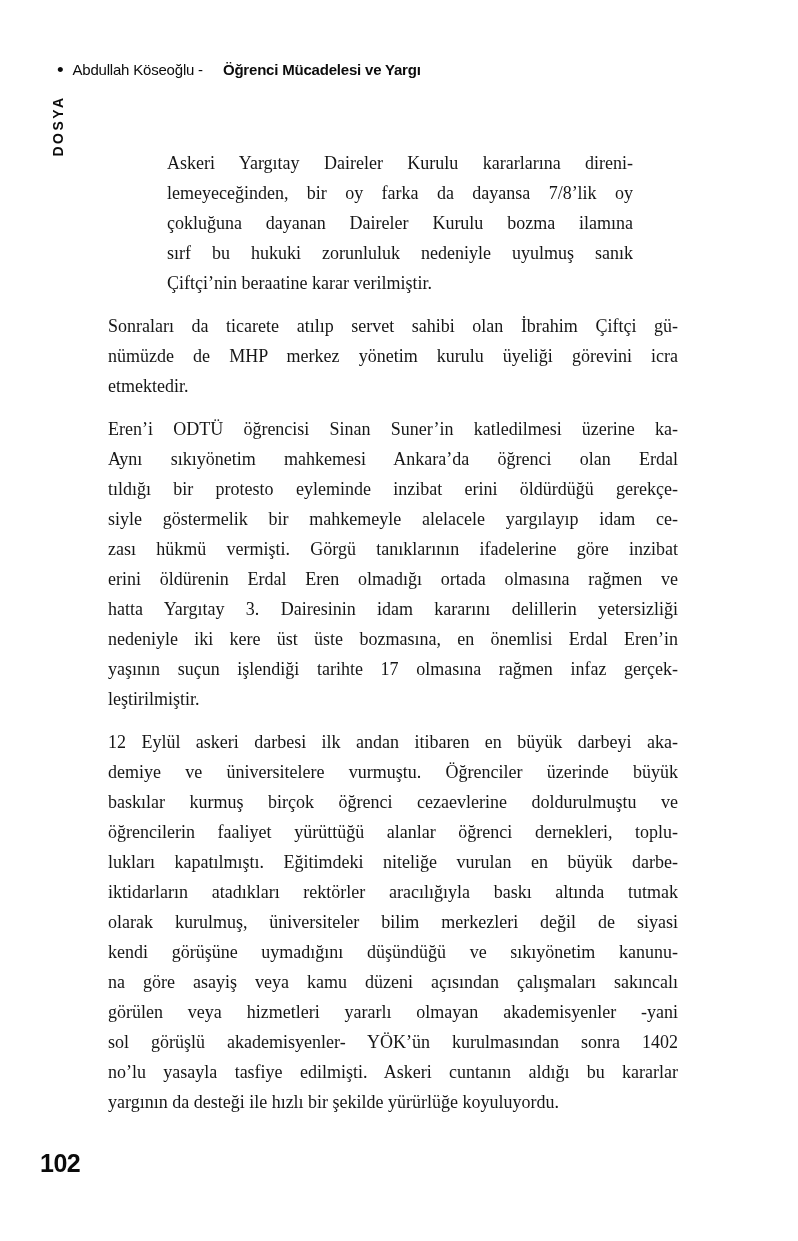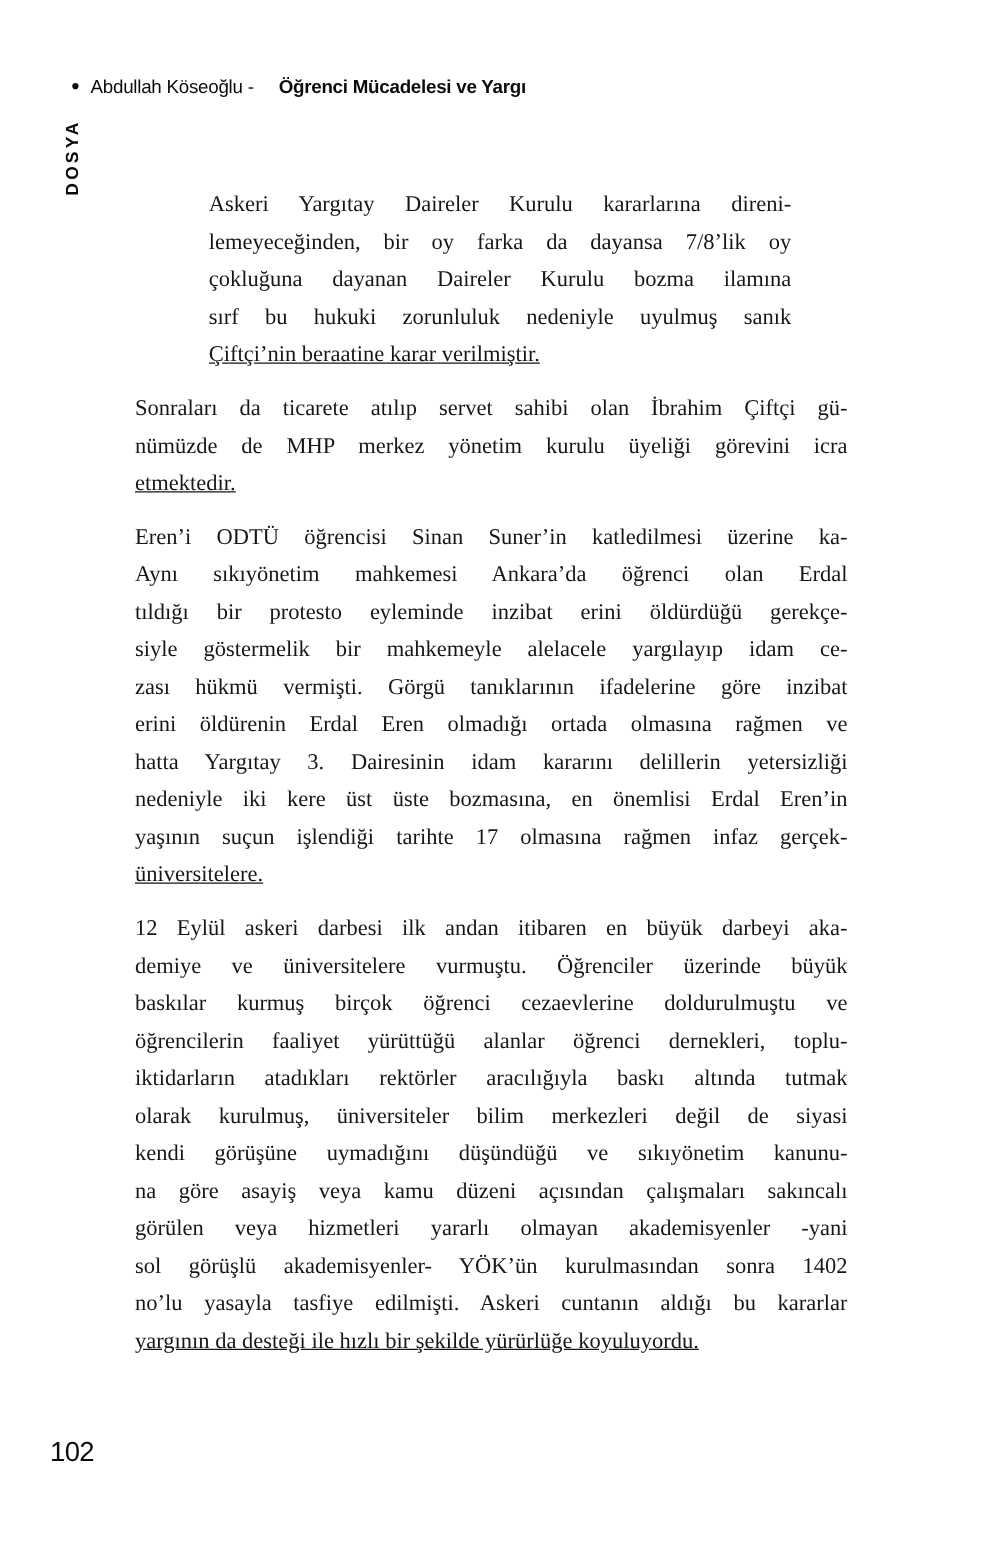--- a/index.html
+++ b/index.html
@@ -44,27 +44,27 @@
     position: absolute; left: 108px; top: 108px; width: 570px; margin-top: 40px;
   }
   .block { margin: 0 0 13px 0; }
   .quote { margin-left: 59px; width: 466px; }
   .line {
     font-size: 18px; line-height: 30px; height: 30px;
     overflow: hidden;
     text-align: justify; text-align-last: justify;
     color: #161616;
   }
-  .line.last { text-align: center; text-align-last: left; text-decoration: underline; }
+  .line.last { text-align: center; text-align-last: left; }
 
   
   .pagenum {
     position: absolute; left: 40px; top: 1149px;
     font-family: "Liberation Sans", sans-serif;
-    font-weight: 400; font-size: 22px; letter-spacing: -0.5px;
+    font-weight: 700; font-size: 25px; letter-spacing: -0.5px;
     color: #0b0b0b;
   }
 </style>
 </head>
 <body>
 
 <div class="page">
 
   <header class="header">
     <span class="bullet">•</span>
@@ -92,27 +92,28 @@
     <section class="block">
         <div class="line">Eren’i ODTÜ öğrencisi Sinan Suner’in katledilmesi üzerine ka-</div>
         <div class="line">Aynı sıkıyönetim mahkemesi Ankara’da öğrenci olan Erdal</div>
         <div class="line">tıldığı bir protesto eyleminde inzibat erini öldürdüğü gerekçe-</div>
         <div class="line">siyle göstermelik bir mahkemeyle alelacele yargılayıp idam ce-</div>
         <div class="line">zası hükmü vermişti. Görgü tanıklarının ifadelerine göre inzibat</div>
         <div class="line">erini öldürenin Erdal Eren olmadığı ortada olmasına rağmen ve</div>
         <div class="line">hatta Yargıtay 3. Dairesinin idam kararını delillerin yetersizliği</div>
         <div class="line">nedeniyle iki kere üst üste bozmasına, en önemlisi Erdal Eren’in</div>
         <div class="line">yaşının suçun işlendiği tarihte 17 olmasına rağmen infaz gerçek-</div>
-        <div class="line last">üniversitelere.</div>
+        <div class="line last">leştirilmiştir.</div>
       </section>
     <section class="block">
         <div class="line">12 Eylül askeri darbesi ilk andan itibaren en büyük darbeyi aka-</div>
         <div class="line">demiye ve üniversitelere vurmuştu. Öğrenciler üzerinde büyük</div>
         <div class="line">baskılar kurmuş birçok öğrenci cezaevlerine doldurulmuştu ve</div>
         <div class="line">öğrencilerin faaliyet yürüttüğü alanlar öğrenci dernekleri, toplu-</div>
+        <div class="line">lukları kapatılmıştı. Eğitimdeki niteliğe vurulan en büyük darbe-</div>
         <div class="line">iktidarların atadıkları rektörler aracılığıyla baskı altında tutmak</div>
         <div class="line">olarak kurulmuş, üniversiteler bilim merkezleri değil de siyasi</div>
         <div class="line">kendi görüşüne uymadığını düşündüğü ve sıkıyönetim kanunu-</div>
         <div class="line">na göre asayiş veya kamu düzeni açısından çalışmaları sakıncalı</div>
         <div class="line">görülen veya hizmetleri yararlı olmayan akademisyenler -yani</div>
         <div class="line">sol görüşlü akademisyenler- YÖK’ün kurulmasından sonra 1402</div>
         <div class="line">no’lu yasayla tasfiye edilmişti. Askeri cuntanın aldığı bu kararlar</div>
         <div class="line last">yargının da desteği ile hızlı bir şekilde yürürlüğe koyuluyordu.</div>
       </section>
   </main>

